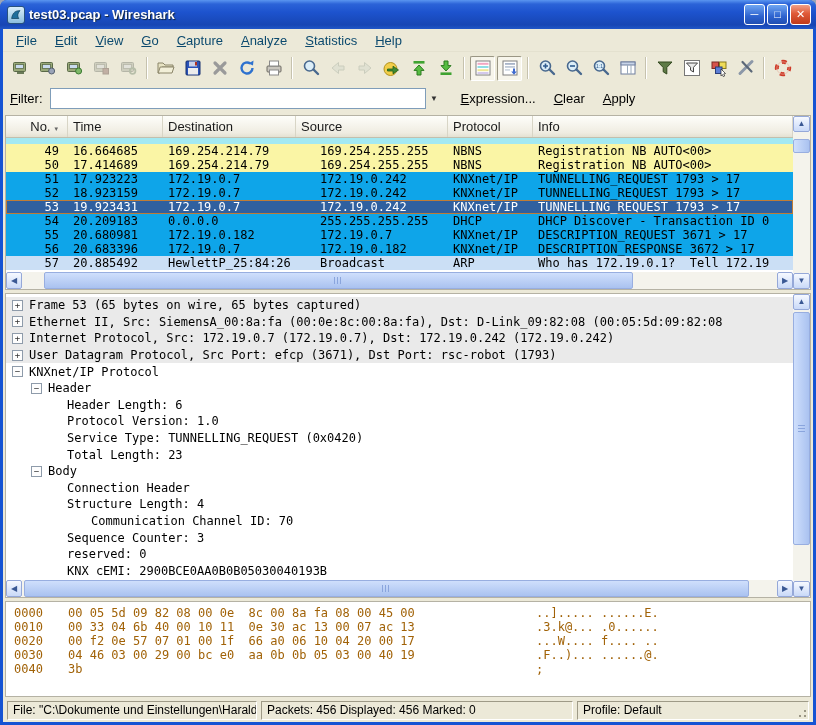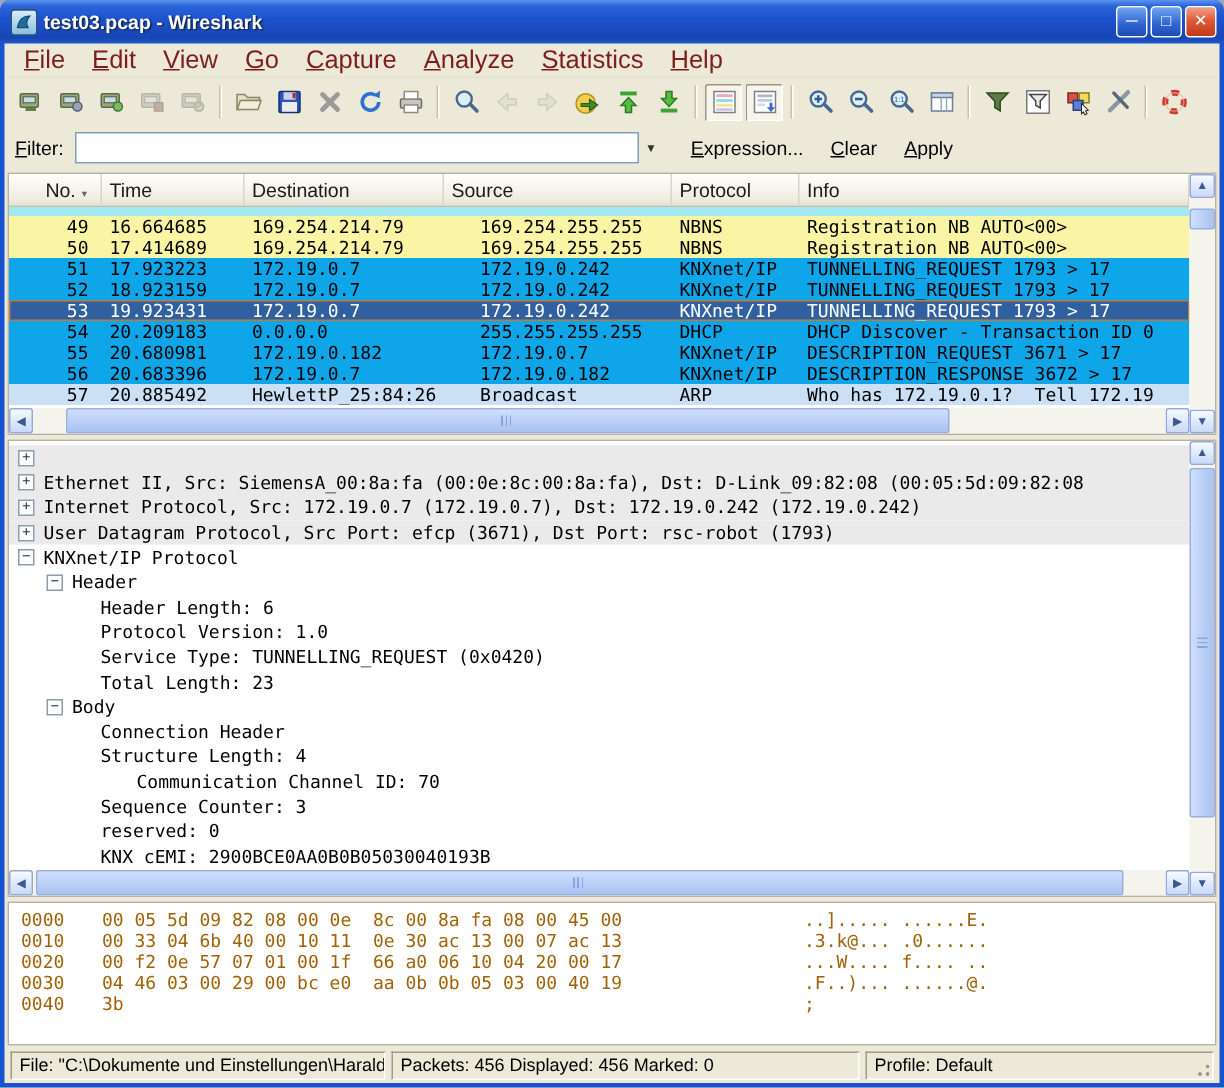--- a/index.html
+++ b/index.html
@@ -15,21 +15,21 @@
   .title-text{color:#fff;font-weight:bold;font-size:13px;text-shadow:1px 1px 1px #123;flex:1;white-space:nowrap;overflow:hidden;}
   .winbtns{display:flex;gap:2px;}
   .wbtn{width:21px;height:21px;border-radius:3px;border:1px solid #fff;color:#fff;font-size:11px;line-height:19px;
     text-align:center;background:linear-gradient(180deg,#6fa6f2,#2e63cf 60%,#1f4eb2);cursor:default;}
   .wbtn.close{background:linear-gradient(180deg,#f0a088,#e05a38 45%,#c03a1a);}
   
   .content{position:absolute;top:29px;left:3px;right:3px;bottom:3px;background:#ece9d8;overflow:hidden;}
   
   .menubar{position:absolute;top:0;left:0;right:0;height:23px;display:flex;align-items:center;padding-left:4px;
     border-bottom:1px solid #e4e1cf;}
-  .menu-item{padding:3px 9px;font-size:17px;color:#7f1d1d;}
+  .menu-item{padding:3px 9px;font-size:13px;color:#0c4a6e;}
   .menu-item::first-letter{text-decoration:underline;}
   
   .toolbar{position:absolute;top:23px;left:0;right:0;height:32px;display:flex;align-items:center;padding-left:4px;}
   .tbtn{width:25px;height:25px;margin:0 1px;display:flex;align-items:center;justify-content:center;border:1px solid transparent;}
   .tbtn.pressed{background:#f7f5eb;border:1px solid #9a9684;border-right-color:#fff;border-bottom-color:#fff;border-radius:2px;}
   .tbtn.disabled{opacity:.38;filter:grayscale(.7);}
   .tsep{width:2px;height:22px;margin:0 4px;border-left:1px solid #c6c2ae;border-right:1px solid #fff;}
   
   .filterbar{position:absolute;top:55px;left:0;right:0;height:28px;display:flex;align-items:center;padding-left:7px;}
   .filter-label{font-size:13px;margin-right:7px;}
@@ -441,21 +441,21 @@
           </div>
         <div class="sbtn">▼</div>
       </div>
     </div>
 
     <div class="splitter" style="top:261px;"></div>
 
     <div class="treepane">
       <div class="tree-left">
         <div class="tree-rows" id="tree-rows">
-            <div class="trow shaded" style="padding-left: 6px;"><span class="expander">+</span></div>
+            <div class="trow shaded" style="padding-left: 6px;"><span class="expander">+</span><span>Frame 53 (65 bytes on wire, 65 bytes captured)</span></div>
             <div class="trow shaded" style="padding-left: 6px;"><span class="expander">+</span><span>Ethernet II, Src: SiemensA_00:8a:fa (00:0e:8c:00:8a:fa), Dst: D-Link_09:82:08 (00:05:5d:09:82:08</span></div>
             <div class="trow shaded" style="padding-left: 6px;"><span class="expander">+</span><span>Internet Protocol, Src: 172.19.0.7 (172.19.0.7), Dst: 172.19.0.242 (172.19.0.242)</span></div>
             <div class="trow shaded" style="padding-left: 6px;"><span class="expander">+</span><span>User Datagram Protocol, Src Port: efcp (3671), Dst Port: rsc-robot (1793)</span></div>
             <div class="trow" style="padding-left: 6px;"><span class="expander">−</span><span>KNXnet/IP Protocol</span></div>
             <div class="trow" style="padding-left: 25px;"><span class="expander">−</span><span>Header</span></div>
             <div class="trow" style="padding-left: 44px;"><span class="exp-space"></span><span>Header Length: 6</span></div>
             <div class="trow" style="padding-left: 44px;"><span class="exp-space"></span><span>Protocol Version: 1.0</span></div>
             <div class="trow" style="padding-left: 44px;"><span class="exp-space"></span><span>Service Type: TUNNELLING_REQUEST (0x0420)</span></div>
             <div class="trow" style="padding-left: 44px;"><span class="exp-space"></span><span>Total Length: 23</span></div>
             <div class="trow" style="padding-left: 25px;"><span class="expander">−</span><span>Body</span></div>

